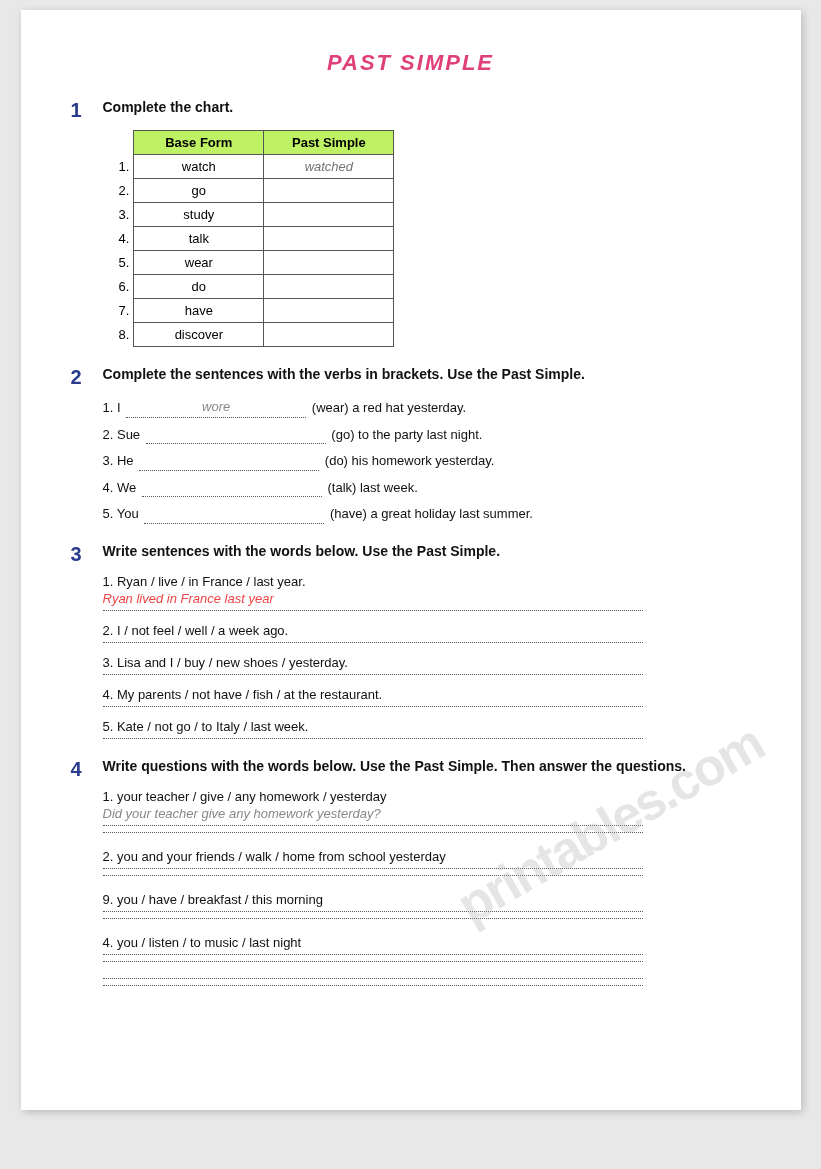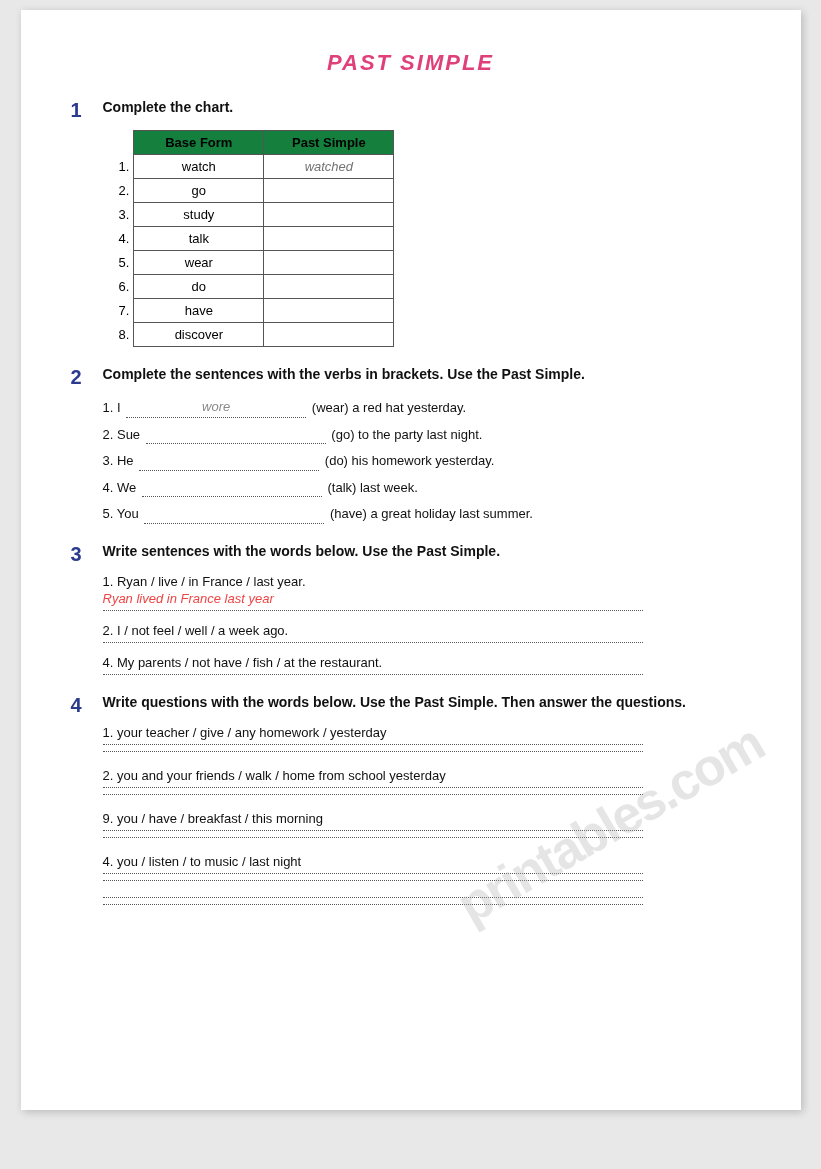--- a/index.html
+++ b/index.html
@@ -59,21 +59,21 @@
     }
     .chart-table th, .chart-table td {
       border: 1.5px solid #555;
       padding: 4px 16px;
       font-size: 13px;
       text-align: center;
       min-width: 130px;
     }
     .chart-table th {
       font-weight: bold;
-      background: #15803d;
+      background: #bef264;
     }
     .chart-table .row-num {
       border: none;
       text-align: right;
       padding-right: 4px;
       font-size: 13px;
       min-width: 20px;
     }
     .chart-table .answer-cell {
       color: #737373;
@@ -242,34 +242,43 @@
         <div class="write-item">
           <div class="write-prompt">1. Ryan / live / in France / last year.</div>
           <div class="write-answer">Ryan lived in France last year</div>
           <div class="dotted-line-full"></div>
         </div>
         <div class="write-item">
           <div class="write-prompt">2. I / not feel / well / a week ago.</div>
           <div class="dotted-line-full"></div>
         </div>
         <div class="write-item">
+          <div class="write-prompt">3. Lisa and I / buy / new shoes / yesterday.</div>
+          <div class="dotted-line-full"></div>
+        </div>
+        <div class="write-item">
           <div class="write-prompt">4. My parents / not have / fish / at the restaurant.</div>
+          <div class="dotted-line-full"></div>
+        </div>
+        <div class="write-item">
+          <div class="write-prompt">5. Kate / not go / to Italy / last week.</div>
           <div class="dotted-line-full"></div>
         </div>
       </div>
   </div>
 
   <div class="section">
     <div class="section-header">
       <span class="section-number">4</span>
       <span class="section-instruction">Write questions with the words below. Use the Past Simple. Then answer the questions.</span>
     </div>
     <div id="questions-list">
         <div class="question-item questions-list">
           <div class="question-prompt">1. your teacher / give / any homework / yesterday</div>
+          <div class="question-answer">Did your teacher give any homework yesterday?</div>
           <div class="dotted-line-full"></div>
           <div class="dotted-line-full" style="margin-top: 6px;"></div>
         </div>
         <div class="question-item questions-list">
           <div class="question-prompt">2. you and your friends / walk / home from school yesterday</div>
           <div class="dotted-line-full"></div>
           <div class="dotted-line-full" style="margin-top: 6px;"></div>
         </div>
         <div class="question-item questions-list">
           <div class="question-prompt">9. you / have / breakfast / this morning</div>

